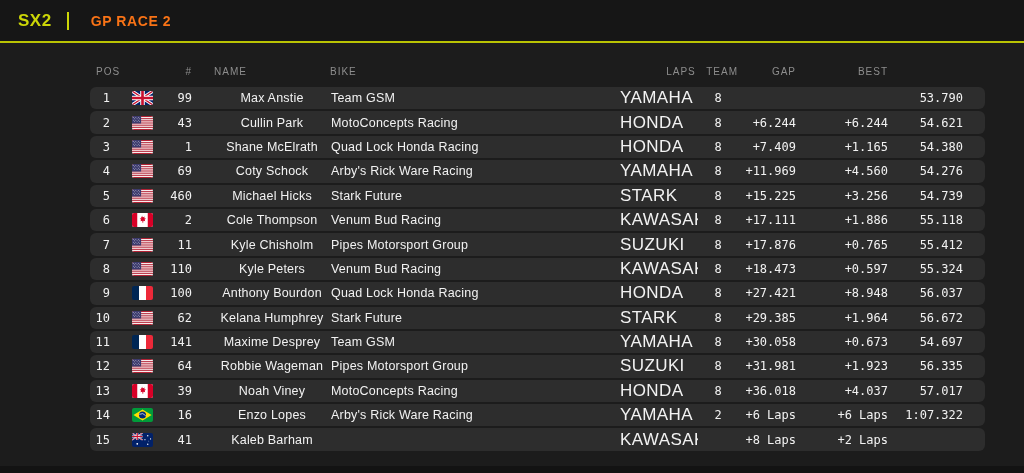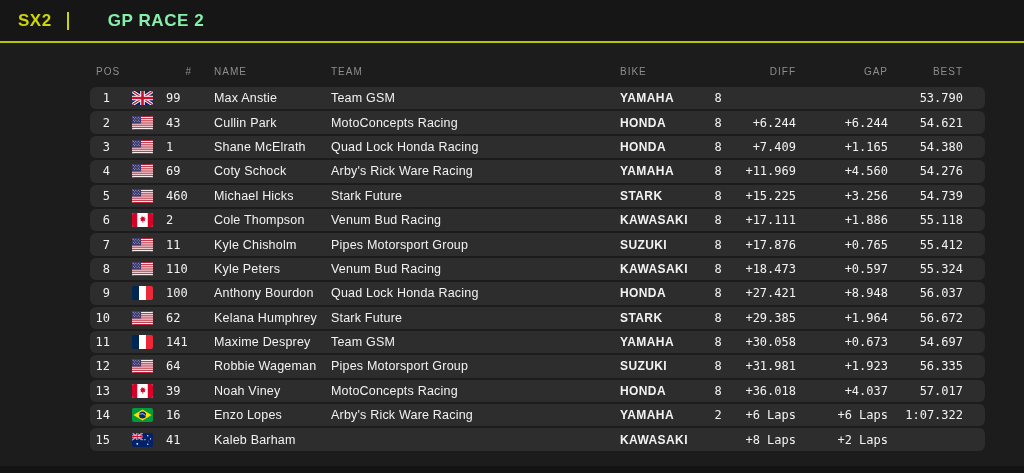--- a/index.html
+++ b/index.html
@@ -25,25 +25,25 @@
     font-size:17px;
     font-weight:bold;
     letter-spacing:.5px;
   }
   .bar-divider{
     width:2px;height:18px;
     background:#ccd607;
     margin:0 15px 0 15px;
   }
   .race-title{
-    color:#86efac;
-    font-size:17px;
+    color:#f97316;
+    font-size:14px;
     font-weight:bold;
     letter-spacing:.6px;
-    margin-left:24px;
+    margin-left:7px;
   }
   
   .content{
     padding:21px 39px 2px 90px;
   }
   .grid{
     display:grid;
     grid-template-columns:40px 36px 26px 138px 290px 78px 40px 58px 92px 75px 1fr;
     align-items:center;
   }
@@ -67,27 +67,27 @@
     color:#f2f2f2;
   }
   
   .c{white-space:nowrap;overflow:hidden;}
   .mono{font-family:"DejaVu Sans Mono", monospace;font-size:12px;}
   .cell-pos{text-align:right;padding-right:20px;}
   .h-pos{text-align:left;padding-left:6px;}
   .cell-flag{display:flex;align-items:center;padding-left:2px;}
   .flag{width:21px;height:14px;border-radius:2px;overflow:hidden;display:inline-flex;line-height:0;}
   .flag svg{display:block;}
-  .cell-num{text-align:left;}
+  .cell-num{text-align:right;}
   .h-num{text-align:right;}
-  .cell-name{padding-left:22px;font-size:12.5px;letter-spacing:.2px;}
+  .cell-name{padding-left:22px;font-size:12.5px;letter-spacing:.2px;text-align:center;}
   .h-name{padding-left:22px;}
   .cell-team{padding-left:1px;font-size:12.5px;letter-spacing:.2px;}
   .h-team{padding-left:1px;}
-  .cell-bike{font-weight:bold;font-size:12px;letter-spacing:.4px;}
+  .cell-bike{font-weight:normal;font-size:17px;letter-spacing:.4px;}
   .cell-laps{text-align:center;}
   .h-laps{text-align:center;margin-left:44px;}
   .cell-diff,.cell-gap,.cell-best{text-align:right;}
   .h-diff,.h-gap,.h-best{text-align:right;}
   
   .bottom-strip{
     position:absolute;
     left:0;bottom:0;
     width:100%;height:7px;
     background:#131313;
@@ -101,24 +101,23 @@
   <span class="bar-divider"></span>
   <span class="race-title">GP RACE 2</span>
 </div>
 
 <div class="content">
   <div class="grid thead">
     <span class="c h-pos">POS</span>
     <span class="c"></span>
     <span class="c h-num">#</span>
     <span class="c h-name">NAME</span>
-    <span class="c h-team">TEAM</span>
     <span class="c">BIKE</span>
     <span class="c h-laps">LAPS</span>
-    <span class="c h-diff">DIFF</span>
+    <span class="c h-diff">TEAM</span>
     <span class="c h-gap">GAP</span>
     <span class="c h-best">BEST</span>
     <span class="c"></span>
   </div>
 
   <div class="rows">
   <div class="grid row">
     <span class="c mono cell-pos">1</span>
     <span class="c cell-flag">
           <span class="flag">

